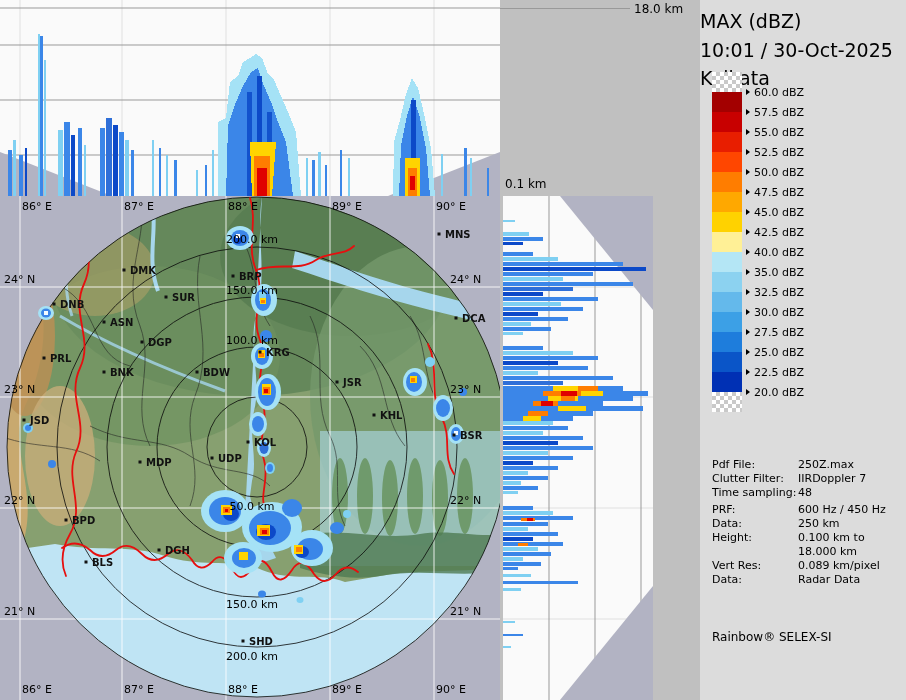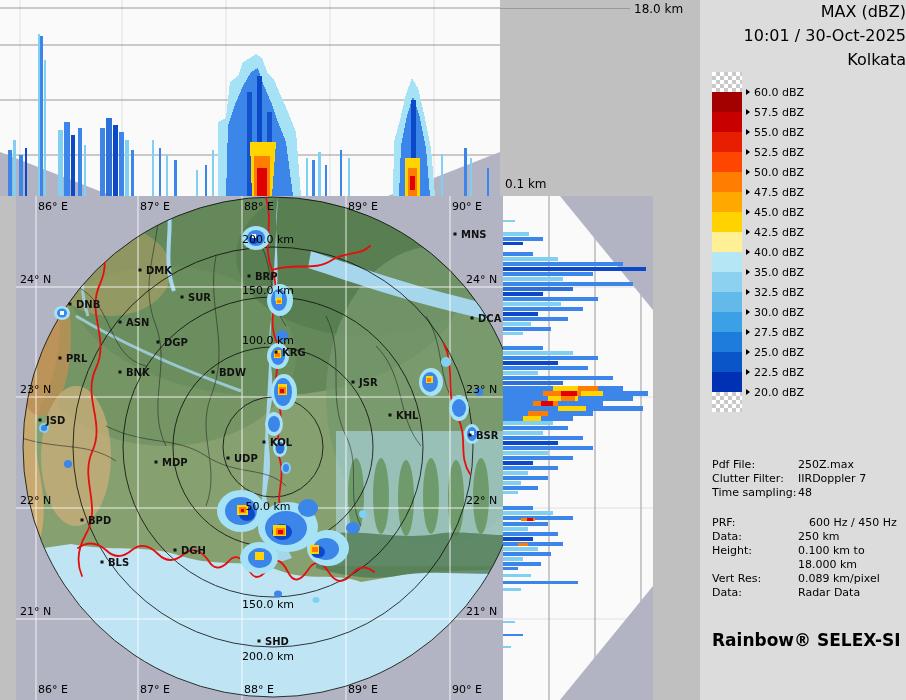--- a/index.html
+++ b/index.html
@@ -1,43 +1,43 @@
 <!DOCTYPE html>
 <html><head>
 <meta charset="utf-8">
 <style>
   html,body{margin:0;padding:0;background:#c0c0c0;}
   body{font-family:"DejaVu Sans", sans-serif;}
   .screen{position:relative;width:906px;height:700px;background:#c0c0c0;overflow:hidden;}
   .panel{position:absolute;}
   #top-panel{left:0;top:0;width:500px;height:196px;background:#fafafa;}
-  #map-panel{left:16px;top:196px;width:500px;height:504px;background:#b2b3c3;}
+  #map-panel{left:0;top:196px;width:500px;height:504px;background:#b2b3c3;}
   #right-panel{left:503px;top:196px;width:150px;height:504px;background:#fafafa;}
   #legend{position:absolute;left:700px;top:0;width:206px;height:700px;background:#dcdcdc;}
   .axis-label{position:absolute;font-size:12px;color:#000;white-space:nowrap;}
   #max-height-label{left:634px;top:2px;}
   #min-height-label{left:505px;top:177px;}
   #height-axis-line{position:absolute;left:500px;top:8px;width:130px;height:1px;background:#999;}
   
-  .legend-title{text-align:right;font-size:16px;color:#000;line-height:1.5;}
+  .legend-title{text-align:left;font-size:19px;color:#000;padding-top:7px;line-height:1.5;}
   #scale{position:absolute;left:12px;top:72px;}
   .scale-row{position:relative;width:190px;height:20px;padding-left:35px;}
   .swatch{position:absolute;left:0;top:0;width:30px;height:20px;}
   .checker{background-color:#fff;
     background-image:linear-gradient(45deg,#c9c9c9 25%,transparent 25%,transparent 75%,#c9c9c9 75%),
                      linear-gradient(45deg,#c9c9c9 25%,transparent 25%,transparent 75%,#c9c9c9 75%);
     background-size:8px 8px;background-position:0 0,4px 4px;}
   .scale-label{position:absolute;left:34px;top:10px;height:20px;display:flex;align-items:center;font-size:11px;color:#000;white-space:nowrap;}
   .tick{display:inline-block;width:0;height:0;border-left:4px solid #000;border-top:3px solid transparent;border-bottom:3px solid transparent;margin-right:4px;}
   #meta{position:absolute;left:12px;top:458px;width:192px;font-size:11px;color:#000;}
   .meta-row{display:flex;line-height:14px;white-space:nowrap;}
-  .meta-row.gap{margin-top:16px;gap:11px;}
+  .meta-row.gap{margin-top:3px;}
   .meta-label{width:86px;flex:none;}
   .meta-value{flex:1;}
-  #brand{position:absolute;left:12px;top:630px;font-size:17px;color:#000;font-weight:bold;}
+  #brand{position:absolute;left:12px;top:630px;font-size:12px;color:#000;}
   
   text{font-family:"DejaVu Sans", sans-serif;}
   text.geo{font-size:11px;fill:#000;}
   text.ring{font-size:11px;fill:#000;}
   text.city{font-size:10px;font-weight:bold;fill:#111;}
 </style>
 </head>
 <body>
 
 <div class="screen">

